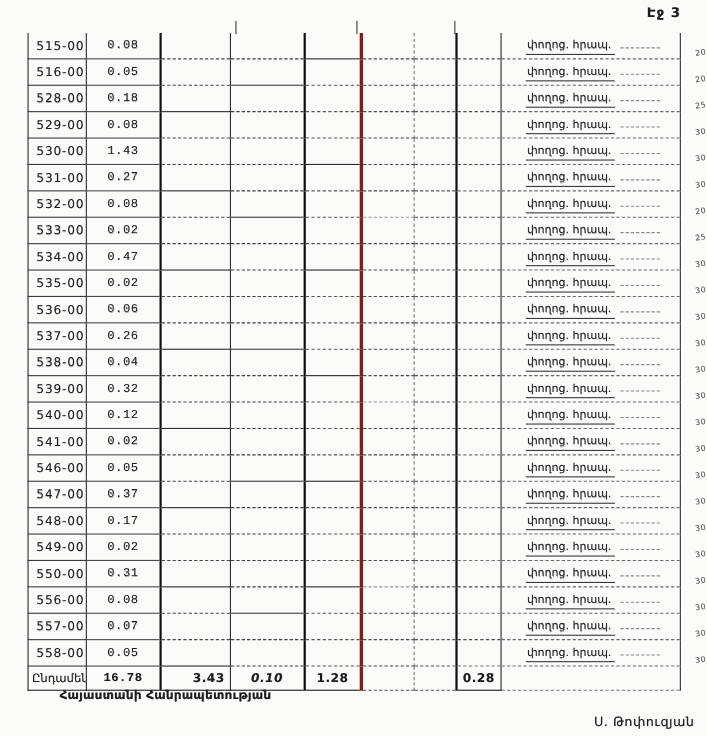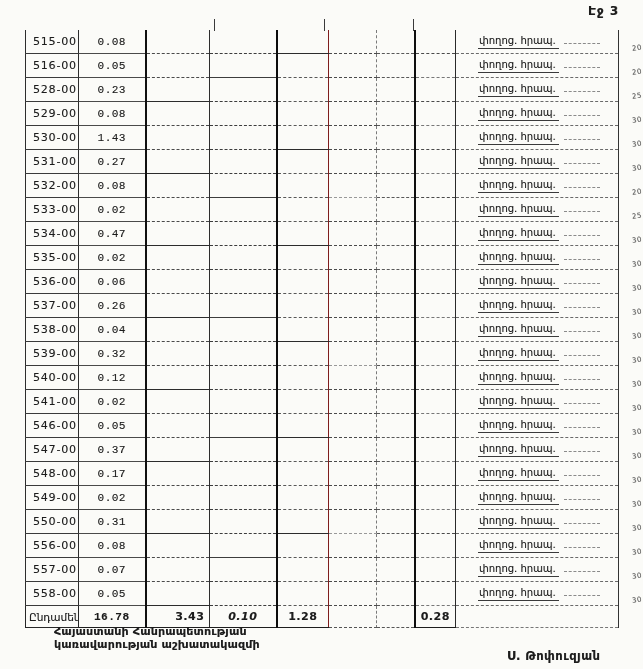--- a/index.html
+++ b/index.html
@@ -24,21 +24,21 @@
   }
   td{
     height:23px;padding:0;font-size:11px;vertical-align:middle;
     overflow:hidden;white-space:nowrap;
     text-shadow:0.3px 0.3px 0 rgba(0,0,0,.3);
   }
   td.c1{border-left:1px solid #2d2d2d;border-right:1px solid #2d2d2d;border-bottom:1px solid #3a3a3a;padding-left:7px;letter-spacing:0.8px;}
   td.c2{border-right:2px solid #101010;border-bottom:1px solid #4a4a4a;text-align:center;letter-spacing:0.5px;font-family:Liberation Mono, monospace;}
   td.c3{border-right:1px solid #2d2d2d;border-bottom:1px dashed #4a4a4a;padding-left:24px;}
   td.c4{border-right:2px solid #0c0c0c;border-bottom:1px dashed #3d3d3d;font-style:italic;}
-  td.c5{border-right:1px solid #7f1d1d;border-bottom:1px dashed #585858;}
+  td.c5{border-right:3px solid #7f1d1d;border-bottom:1px dashed #585858;}
   td.c6{border-right:1px dashed #7a7a7a;border-bottom:1px dashed #4a4a4a;}
   td.c7{border-right:2px solid #0e0e0e;border-bottom:1px dashed #585858;}
   td.c8{border-right:1px solid #2a2a2a;border-bottom:1px dashed #4a4a4a;}
   td.c9{border-right:1px solid #333;border-bottom:1px dashed #6a6a6a;padding-left:22px;}
   td.c10{border:none;text-align:right;padding-right:1px;}
 
   
   tbody#rows-body tr:nth-child(3n) td.c3,
   tbody#rows-body tr:nth-child(4n+1) td.c5{border-bottom-style:solid;border-bottom-color:#2c2c2c;}
   tbody#rows-body tr:nth-child(5n+2) td.c4{border-bottom-style:solid;}
@@ -64,22 +64,22 @@
   tr.total-row td.c9{border-bottom:1px dashed #777;}
   tr.total-row td.c10{border:none;}
   .tv{font-weight:bold;letter-spacing:0.5px;}
 
   .footer{
     position:absolute;left:54px;top:626px;
     font-size:11px;font-weight:bold;line-height:12.5px;letter-spacing:0.2px;
     text-shadow:0.3px 0.3px 0 rgba(0,0,0,.4);
   }
   .signature{
-    position:absolute;left:507px;top:649px;
-    font-size:11.5px;font-weight:bold;letter-spacing:0.5px;
+    position:absolute;left:540px;top:649px;
+    font-size:11.5px;font-weight:normal;letter-spacing:0.5px;
     text-shadow:0.3px 0.3px 0 rgba(0,0,0,.4);
   }
 </style>
 </head>
 <body>
 
 <div class="sheet">
 
   <div class="page-label">Էջ 3</div>
 
@@ -120,21 +120,21 @@
       <td class="c4"></td>
       <td class="c5"></td>
       <td class="c6"></td>
       <td class="c7"></td>
       <td class="c8"></td>
       <td class="c9"><span class="note">փողոց. հրապ.</span><span class="note-ext"></span></td>
       <td class="c10"><span class="margin-mark">20</span></td>
     </tr>
         <tr class="row">
       <td class="c1"><span>528-001</span></td>
-      <td class="c2"><span>0.23</span></td>
+      <td class="c2"><span>0.18</span></td>
       <td class="c3"></td>
       <td class="c4"></td>
       <td class="c5"></td>
       <td class="c6"></td>
       <td class="c7"></td>
       <td class="c8"></td>
       <td class="c9"><span class="note">փողոց. հրապ.</span><span class="note-ext"></span></td>
       <td class="c10"><span class="margin-mark">25</span></td>
     </tr>
         <tr class="row">
@@ -401,18 +401,17 @@
         <td class="c7"></td>
         <td class="c8"><span class="tv">0.28</span></td>
         <td class="c9"></td>
         <td class="c10"></td>
       </tr>
     </tbody>
   </table>
 
   <div class="footer">
     <div>Հայաստանի Հանրապետության</div>
-    <div>կառավարության աշխատակազմի</div>
   </div>
 
   <div class="signature">Ս. Թոփուզյան</div>
 
 </div>
 
 </body></html>

